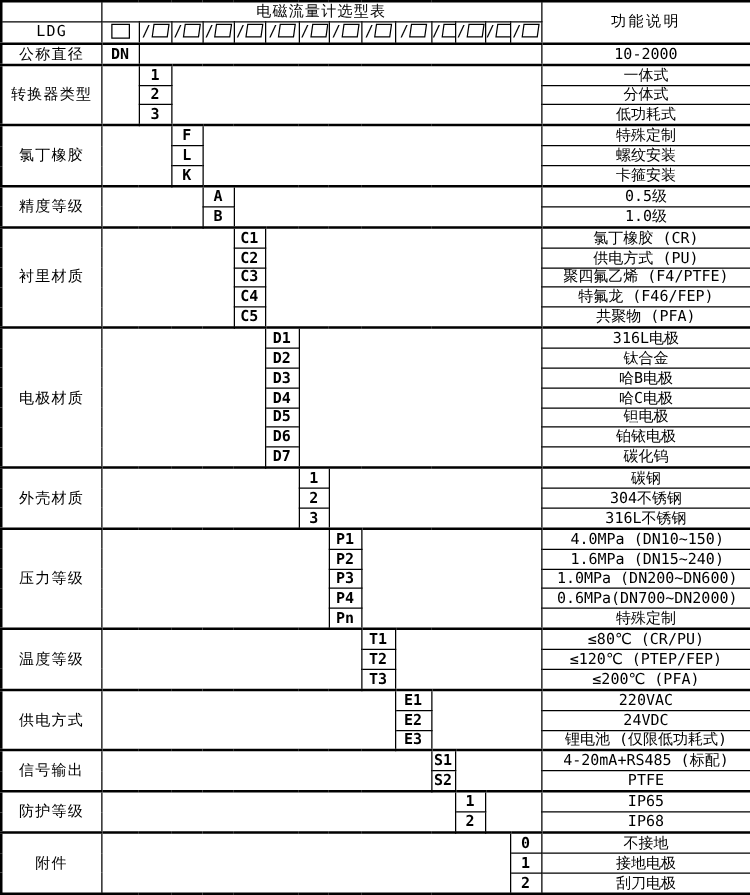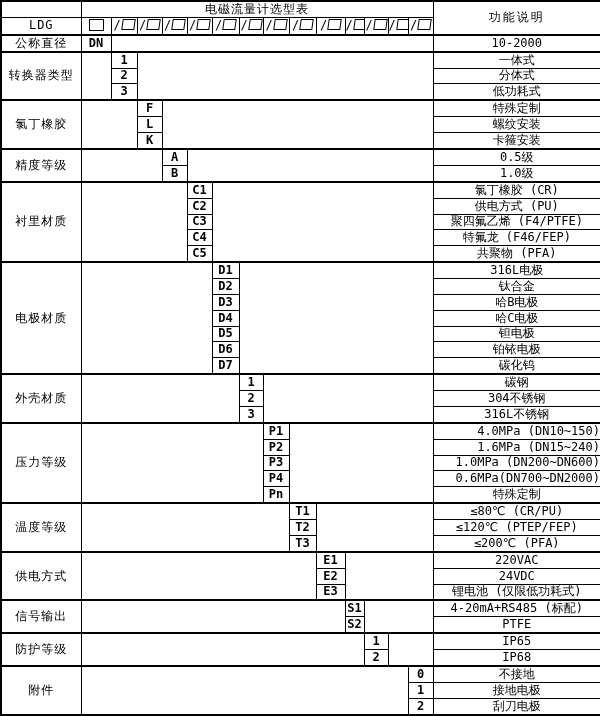--- a/index.html
+++ b/index.html
@@ -8,21 +8,21 @@
     border:2px solid #000;}
   table.sel td{border:1px solid #000;padding:0;text-align:center;vertical-align:middle;
     font-family:"DejaVu Sans Mono","DejaVu Sans",monospace;font-size:12px;line-height:1.1;
     overflow:hidden;white-space:nowrap;color:#000;}
   td.title-cell{font-size:13px;letter-spacing:1px;}
   td.func-head{font-size:13px;letter-spacing:2px;}
   td.lbl{text-align:left;padding-left:6px;letter-spacing:1px;}
   td.lbl.ctr{padding-left:0;}
   td.code{font-size:12px;font-weight:bold;}
   td.func{font-size:12px;}
-  td.func.fl{text-align:right;padding-left:2px;}
+  td.func.fl{text-align:center;padding-left:2px;}
   tr.gt > td{border-top:2px solid #000;}
   .bx{display:inline-block;width:11px;height:9px;border:1px solid #000;
     vertical-align:middle;margin-bottom:2px;transform:skewX(-8deg);}
   .bx0{display:inline-block;width:13px;height:10px;border:1px solid #000;
     vertical-align:middle;margin-bottom:2px;}
   .slash{display:inline-block;margin-right:1px;font-size:12px;vertical-align:middle;}
 </style>
 </head>
 <body>
 

